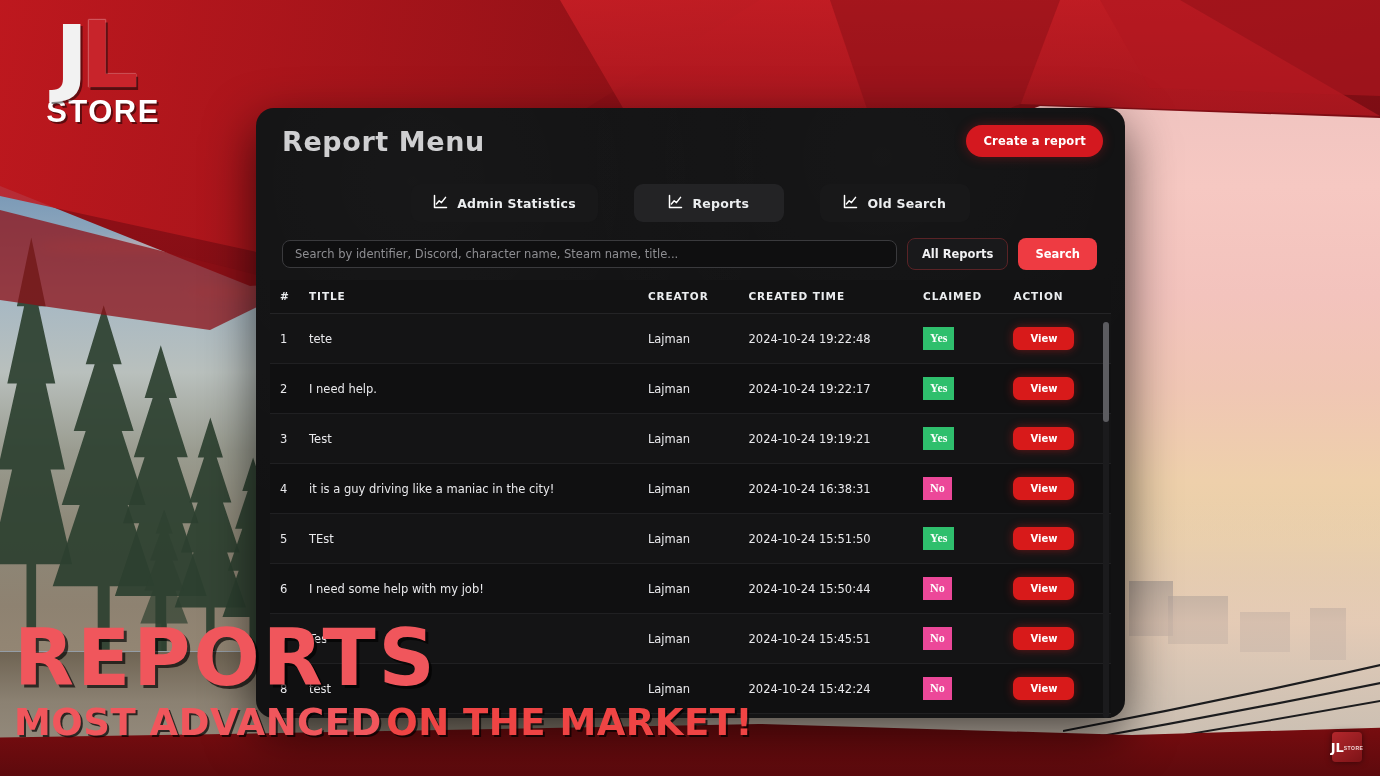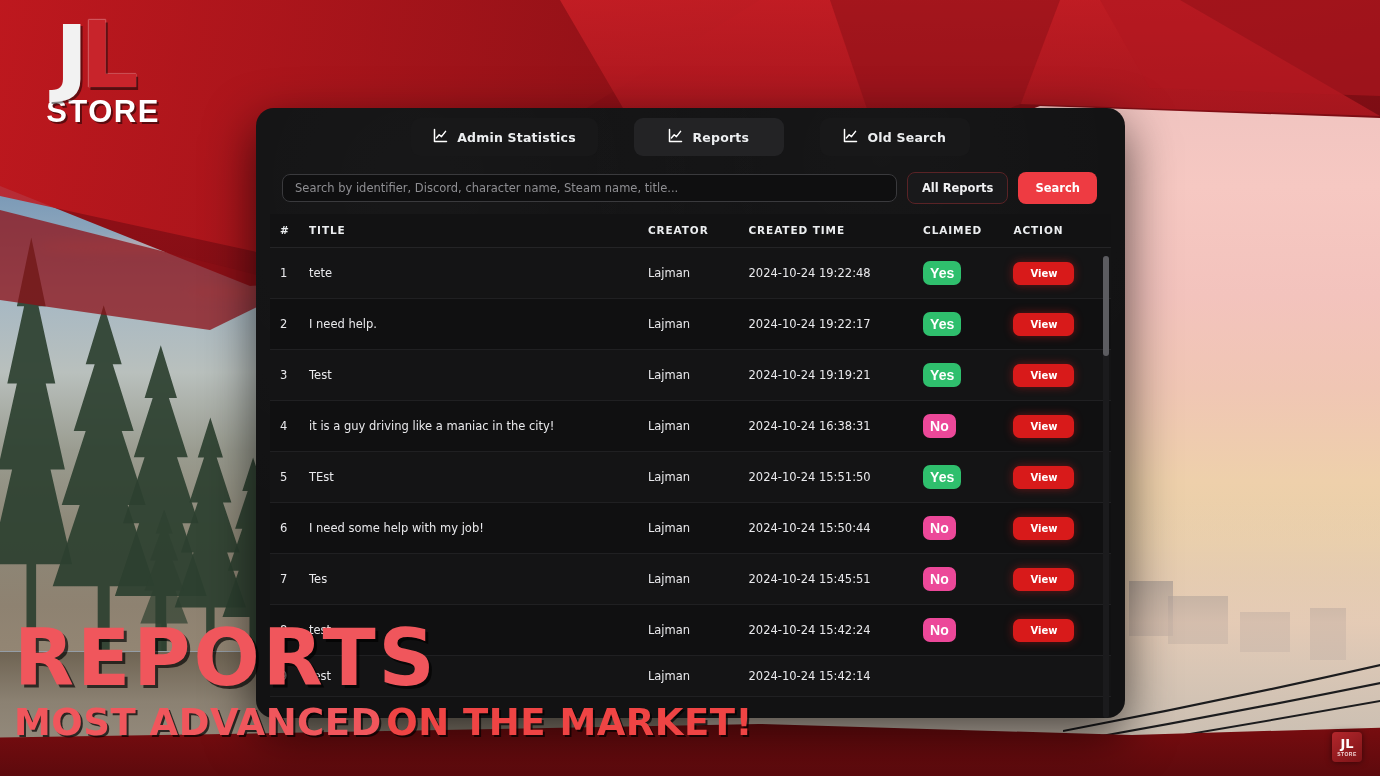--- a/index.html
+++ b/index.html
@@ -105,21 +105,21 @@
     text-shadow:2px 2px 0 rgba(0,0,0,.7);
   }
   .promo-red { color:#f0565c; }
   .promo-white { color:#ef4444; }
 
   
   #watermark {
     position:absolute; right:18px; bottom:14px; width:30px; height:30px;
     background:linear-gradient(145deg,#b3272c,#7d1317);
     border-radius:4px; z-index:30;
-    display:flex; flex-direction:column; align-items:center; justify-content:center;
+    display:flex; flex-direction:row; align-items:center; justify-content:center;
     box-shadow:0 0 6px rgba(0,0,0,.5);
   }
   .wm-jl { font-size:13px; font-weight:900; color:#fff; line-height:1; font-family:"DejaVu Sans",sans-serif; }
   .wm-store { font-size:5px; font-weight:900; color:#f0d5d5; letter-spacing:.5px; margin-top:1px; }
 
   
   #panel {
     position:absolute; left:256px; top:108px; width:869px; height:610px;
     background:#121213;
     border-radius:18px;
@@ -218,23 +218,23 @@
   tbody tr:nth-child(even) td { background:#101011; }
   .c-num   { width:38px;  padding-left:10px; }
   .c-title { width:330px; }
   .c-creator { width:98px; }
   .c-time   { width:170px; }
   .c-claim  { width:88px; }
   .c-action { width:95px; }
 
   .badge {
     display:inline-block; min-width:28px; text-align:center;
-    font-size:14px; font-weight:700; color:#fff;
-    padding:4px 7px; border-radius:7px;
-    font-family:Liberation Sans, sans-serif;
+    font-size:12px; font-weight:700; color:#fff;
+    padding:4px 7px; border-radius:0;
+    font-family:Liberation Serif, serif;
   }
   .badge.yes { background:#2fbf6d; }
   .badge.no  { background:#ec4899; }
   .btn-view {
     background:#d81a1a; color:#fff; border:none; border-radius:7px;
     font-size:10px; font-weight:700; padding:6px 17px; cursor:pointer;
     font-family:"DejaVu Sans", sans-serif;
     box-shadow:0 0 10px rgba(216,26,26,.45);
   }
 
@@ -334,20 +334,24 @@
 </div>
 
 <div id="watermark">
   <span class="wm-jl">JL</span>
   <span class="wm-store">STORE</span>
 </div>
 
 <div id="panel">
   <div class="panel-noise"></div>
 
+  <div class="panel-head">
+    <div class="panel-title">Report Menu</div>
+    <button class="btn-create">Create a report</button>
+  </div>
 
   <div class="tabs">
     <button class="tab">
       <span>
         <svg width="15" height="15" viewBox="0 0 16 16" fill="none" stroke="#fff" stroke-width="1.6" stroke-linecap="round" stroke-linejoin="round">
           <path d="M1.6 1.6 V14.4 H14.4"></path>
             <path d="M3.6 10.6 L6.6 7.2 L9 9.2 L13.4 3.6"></path>
         </svg>
       </span>
       <span>Admin Statistics</span>

